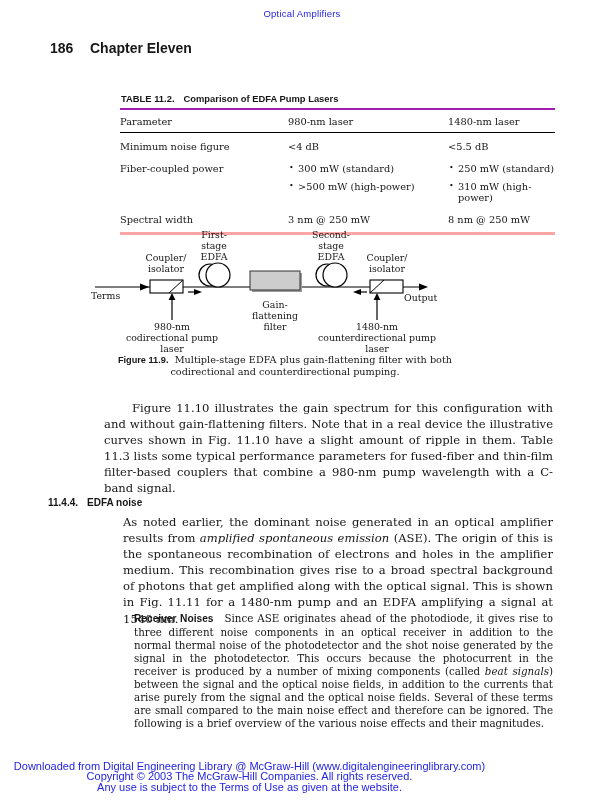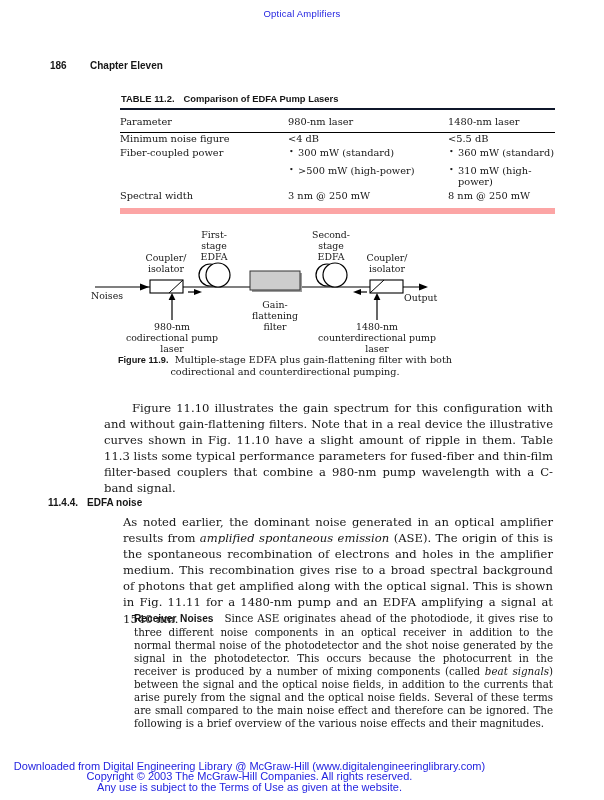--- a/index.html
+++ b/index.html
@@ -4,34 +4,34 @@
 <style>
   html,body{margin:0;padding:0;background:#f0f0f0;}
   .page{position:relative;width:604px;height:800px;background:#ffffff;overflow:hidden;
         font-family:"DejaVu Serif", serif;color:#161616;}
   .abs{position:absolute;}
   .sans{font-family:"Liberation Sans", sans-serif;}
   .blue{color:#2323e0;}
 
   
   .run-head{top:8px;left:0;width:604px;text-align:center;font-size:9.5px;letter-spacing:.2px;}
-  .folio{top:60px;left:50px;font-weight:bold;font-size:10px;}
+  .folio{top:40px;left:50px;font-weight:bold;font-size:14px;}
   .folio .num{display:inline-block;width:40px;}
   .footer{top:761px;left:0;width:499px;text-align:center;font-size:11px;line-height:10.4px;}
 
   
   .tbl-title{top:93px;left:121px;font-size:9.4px;font-weight:bold;}
   .tbl-title .t2{margin-left:9px;}
   table.cmp{position:absolute;top:108px;left:120px;width:435px;border-collapse:collapse;
             font-size:9.8px;table-layout:fixed;}
   table.cmp col.c1{width:168px;} table.cmp col.c2{width:160px;} table.cmp col.c3{width:107px;}
   table.cmp th{font-weight:normal;text-align:left;vertical-align:bottom;
-               border-top:2px solid #0f172a;border-bottom:1px solid #000;padding:6px 0 5px 0;}
-  table.cmp td{vertical-align:top;text-align:left;padding:0 0 3px 0;}
-  table.cmp tr.last td{padding-bottom:7px;border-bottom:6px solid #fca5a5;margin-top:12px;}
+               border-top:2px solid #a21caf;border-bottom:1px solid #000;padding:6px 0 5px 0;}
+  table.cmp td{vertical-align:top;text-align:left;padding:8px 0 3px 0;}
+  table.cmp tr.last td{padding-bottom:7px;border-bottom:3px solid #fca5a5;margin-top:12px;}
   .bullet-line{position:relative;padding-left:10px;margin-bottom:7px;}
   .bullet-line:last-child{margin-bottom:0;}
   .bullet-line::before{content:"\2022";position:absolute;left:1px;top:0;font-size:8px;}
 
   
   .diagram{top:223px;left:88px;width:370px;height:140px;}
   .diagram svg{position:absolute;top:0;left:0;}
   .dlabel{position:absolute;white-space:pre-line;text-align:center;
           font-size:9.4px;line-height:10.8px;}
   .dlabel.left{text-align:left;}
@@ -91,21 +91,21 @@
       <td>&lt;4 dB</td>
       <td>&lt;5.5 dB</td>
     </tr>
     <tr>
       <td>Fiber-coupled power</td>
       <td>
         <div class="bullet-line">300 mW (standard)</div>
         <div class="bullet-line">&gt;500 mW (high-power)</div>
       </td>
       <td>
-        <div class="bullet-line">360 mW (standard)</div>
+        <div class="bullet-line">250 mW (standard)</div>
         <div class="bullet-line">310 mW (high-power)</div>
       </td>
     </tr>
     <tr class="last">
       <td>Spectral width</td>
       <td>3 nm @ 250 mW</td>
       <td>8 nm @ 250 mW</td>
     </tr>
   </tbody>
     </table>
@@ -151,21 +151,21 @@
     <div class="dlabel lab-edfa2">Second-
 stage
 EDFA</div>
     <div class="dlabel lab-coupL">Coupler/
 isolator</div>
     <div class="dlabel lab-coupR">Coupler/
 isolator</div>
     <div class="dlabel lab-filter">Gain-
 flattening
 filter</div>
-    <div class="dlabel lab-input left">Noises</div>
+    <div class="dlabel lab-input left">Terms</div>
     <div class="dlabel lab-output left">Output</div>
     <div class="dlabel lab-pumpL">980-nm
 codirectional pump
 laser</div>
     <div class="dlabel lab-pumpR">1480-nm
 counterdirectional pump
 laser</div>
   </div>
 
   <div class="abs caption">

